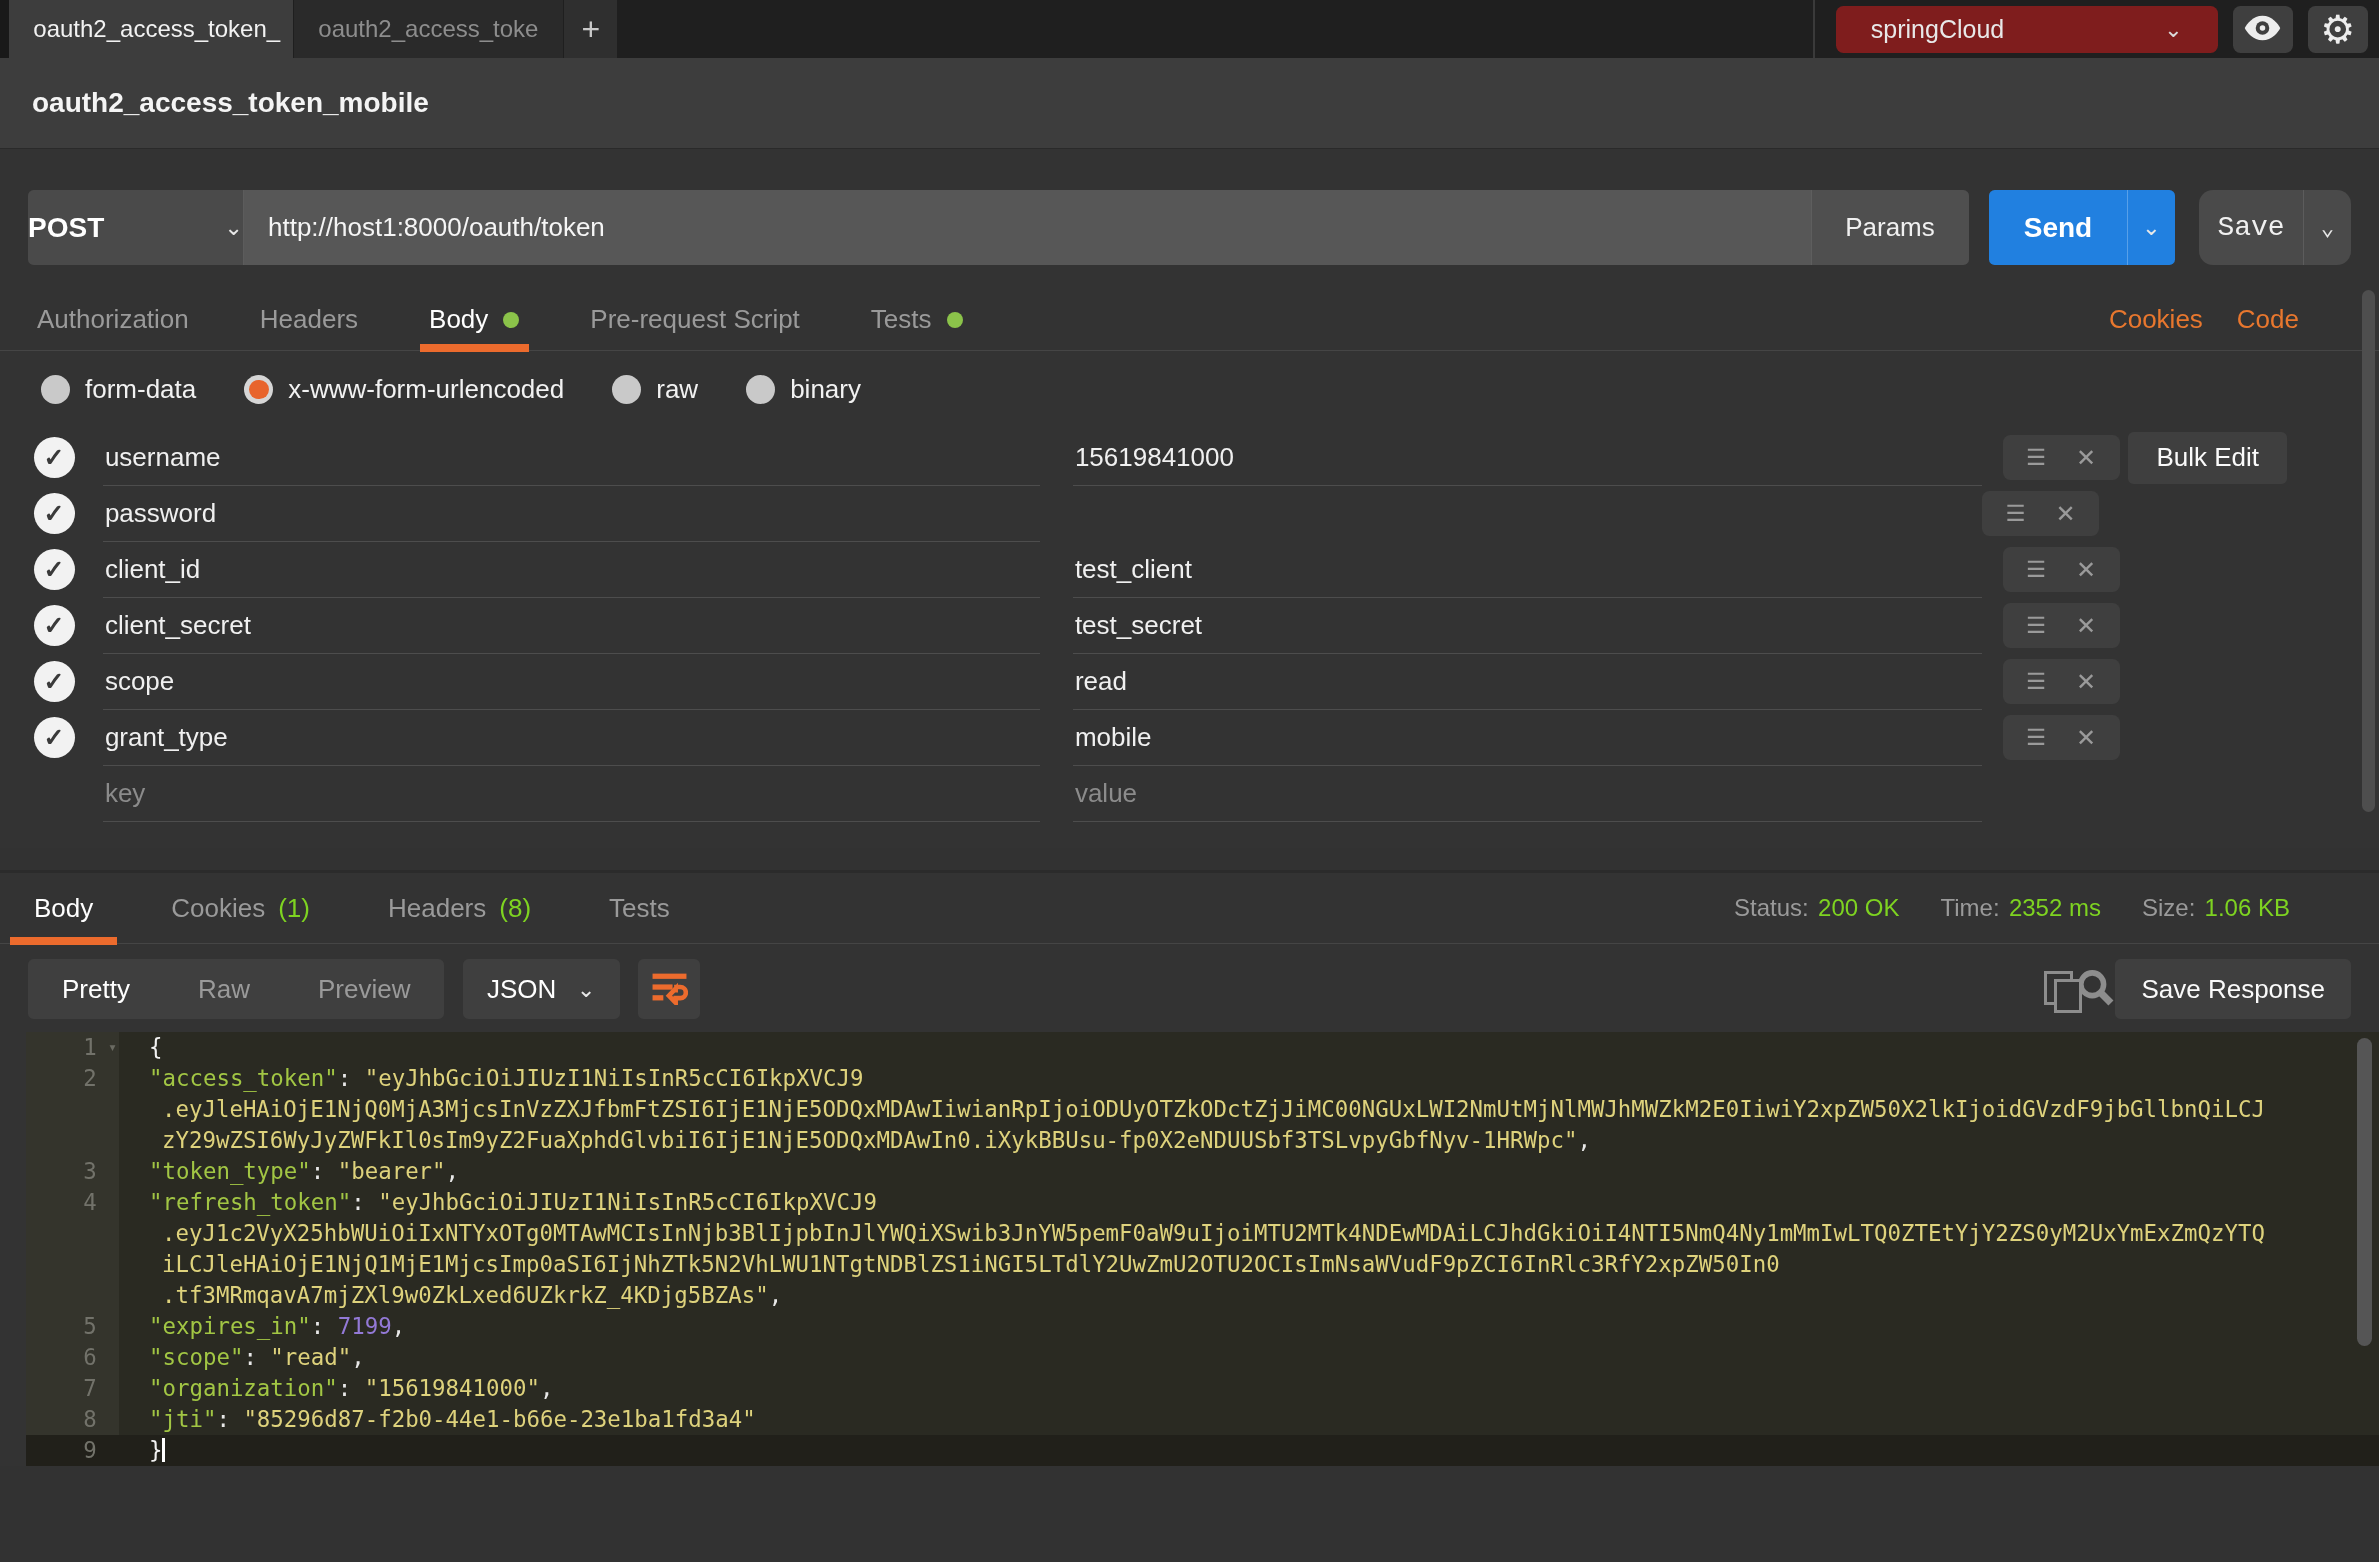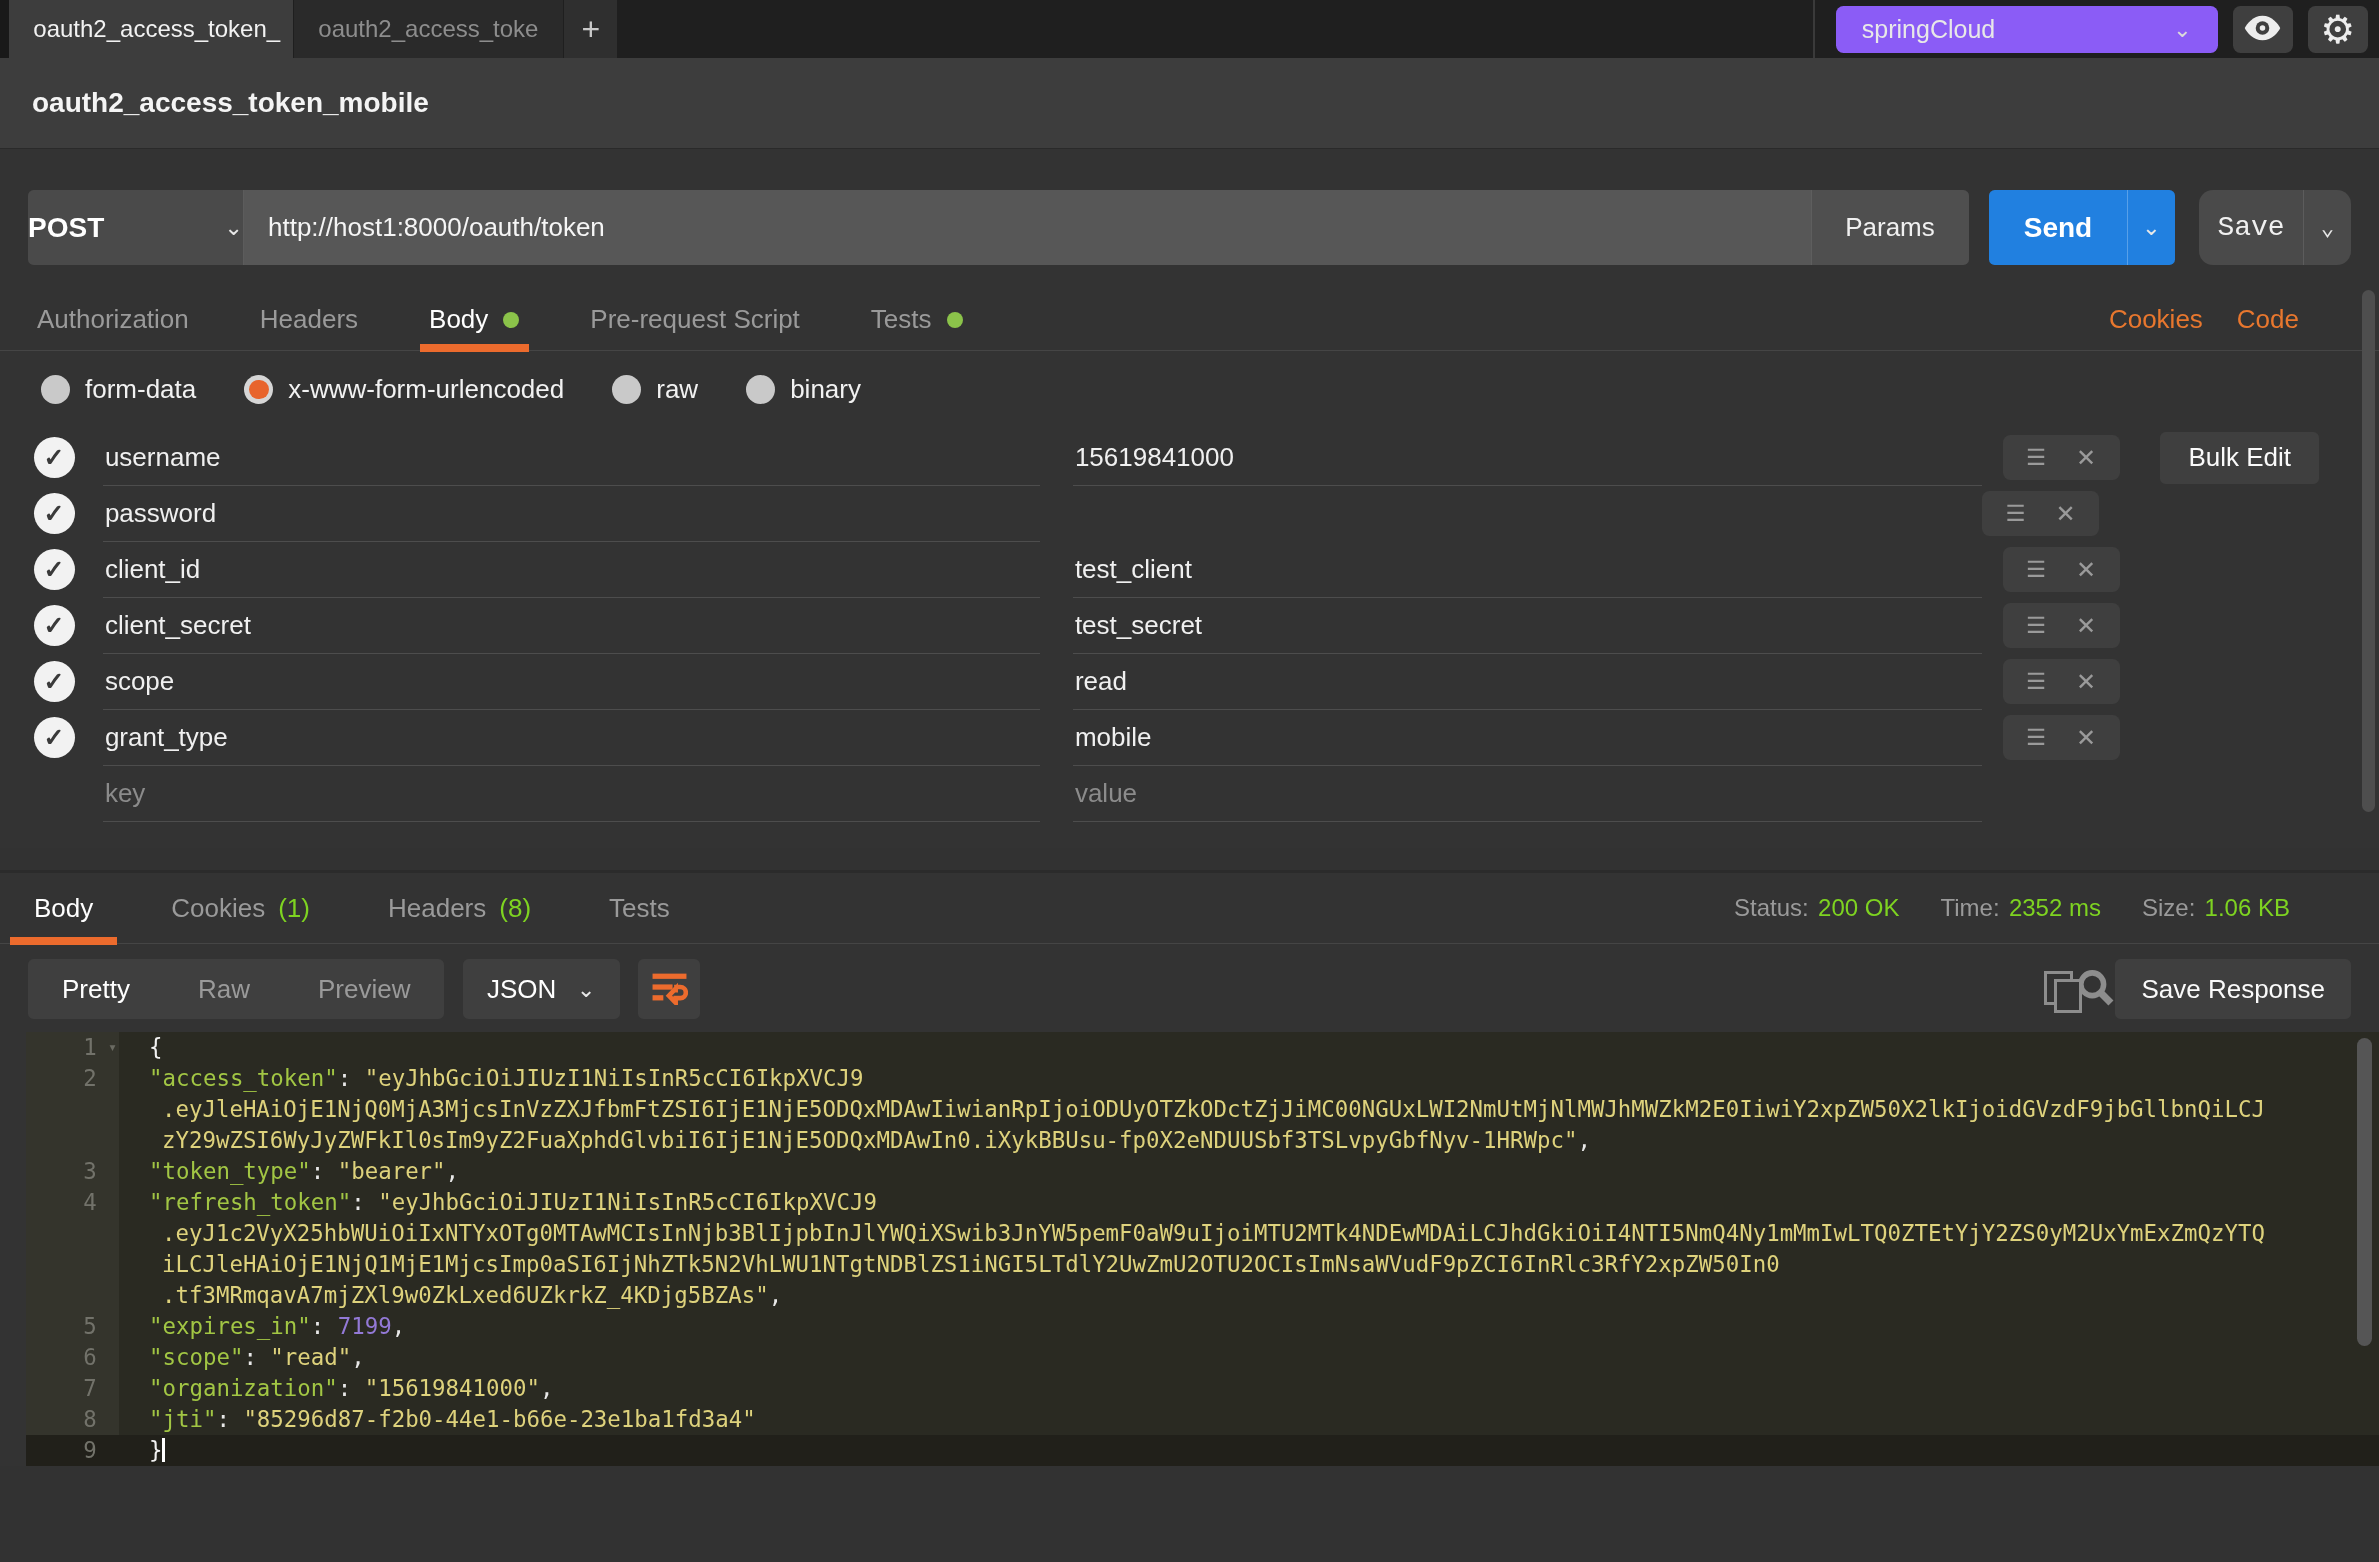--- a/index.html
+++ b/index.html
@@ -14,22 +14,22 @@
   .tab.active { background:#3d3d3d; color:#f2f2f2; width:284px; }
   .tab.active .close { color:#e0e0e0; font-size:24px; cursor:pointer; }
   .tab.inactive { background:#2a2a2a; color:#8d8d8d; width:270px; border-left:1.9px solid #1f1f1f;
     overflow:hidden; white-space:nowrap; }
   .tab.inactive span { overflow:hidden; text-overflow:clip; white-space:nowrap; display:block; width:100%; }
   .tab.plus { background:#2f2f2f; color:#c9c9c9; width:54px; font-size:32px; justify-content:center;
     border-left:1.9px solid #1f1f1f; padding:0; }
   .tabbar .spacer { flex:1; }
   .tabbar .vdiv { width:1.9px; background:#3a3a3a; margin:0 20.5px 0 0; }
   .env-area { display:flex; align-items:center; gap:15px; padding-right:11.2px; }
-  .env-select { width:382px; height:47px; background:#8b5cf6; border-radius:7.5px; color:#e8e8e8;
-    font-size:25px; display:flex; align-items:center; padding:0 26px; }
+  .env-select { width:382px; height:47px; background:#7f1d1d; border-radius:7.5px; color:#e8e8e8;
+    font-size:25px; display:flex; align-items:center; padding:0 35px; }
   .env-select .chev { margin-left:auto; color:#dadada; font-size:22.4px; }
   .icon-btn { width:60px; height:47px; background:#3f3f3f; border-radius:7.5px; display:flex;
     align-items:center; justify-content:center; }
 
   
   .name-bar { height:91px; background:#3d3d3d; display:flex; align-items:center; padding-left:32px;
     border-bottom:1.9px solid #2a2a2a; flex:0 0 91px; }
   .name-bar span { color:#f4f4f4; font-size:28px; font-weight:bold; }
 
   
@@ -81,21 +81,21 @@
   .chk { width:41px; height:41px; border-radius:50%; background:#f2f2f2; color:#3a3a3a;
     font-size:25px; font-weight:bold; display:flex; align-items:center; justify-content:center; margin-left:5.6px; }
   .cell { height:100%; display:flex; align-items:center; color:#f0f0f0; font-size:26px;
     border-bottom:1.9px solid #4d4d4d; padding-left:1.9px; }
   .cell.ph { color:#8b8b8b; }
   .kv-row:last-child .cell { border-bottom:1.9px solid #4d4d4d; }
   .actions { width:117px; height:45px; background:#3f3f3f; border-radius:7.5px; display:flex;
     align-items:center; justify-content:center; gap:30px; }
   .drag-ic { color:#9a9a9a; font-size:22.4px; }
   .x-ic { color:#9a9a9a; font-size:24px; }
-  .bulk-edit { position:absolute; right:32px; top:1.9px; height:52px; padding:0 28px;
+  .bulk-edit { position:absolute; right:64px; top:1.9px; height:52px; padding:0 28px;
     background:#3f3f3f; border-radius:5.6px; color:#fafafa; font-size:26px; display:flex; align-items:center; }
   .panel-scroll { position:absolute; right:-24px; top:-140px; width:13px; height:522px;
     background:#4e4e4e; border-radius:6.5px; }
 
   
   .response { background:#333333; border-top:3.7px solid #2b2b2b; flex:1; display:flex;
     flex-direction:column; margin-top:22.4px; }
   .resp-head { height:71px; border-bottom:1.9px solid #454545; display:flex; align-items:center;
     padding:0 37px 0 34px; gap:78px; }
   .resp-tab { position:relative; height:100%; display:flex; align-items:center; gap:13px;

